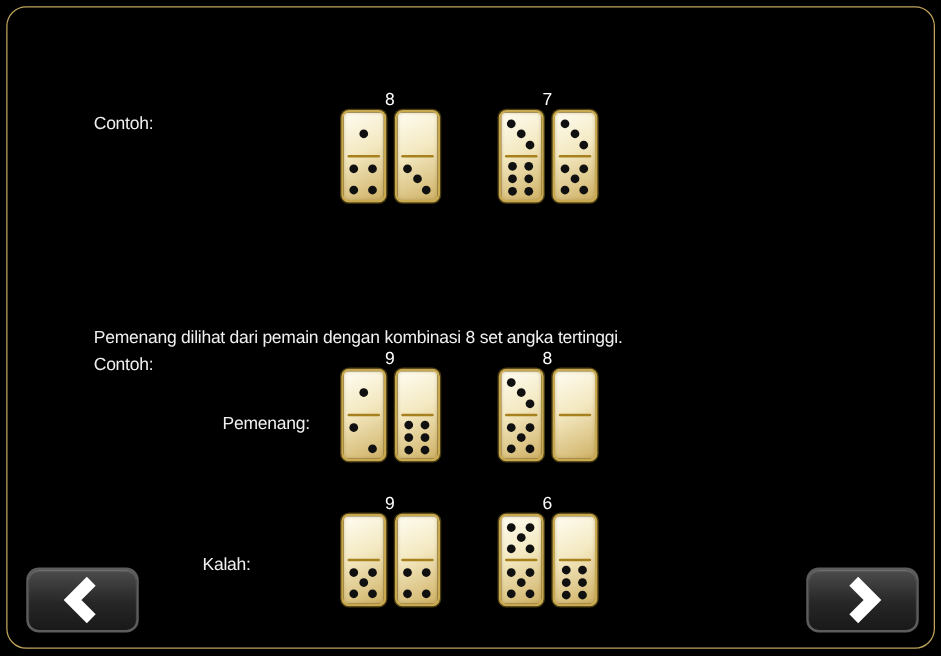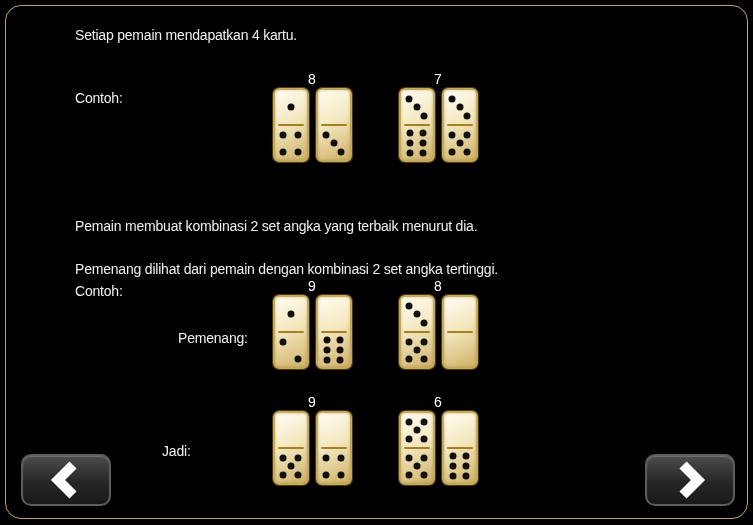--- a/index.html
+++ b/index.html
@@ -58,21 +58,20 @@
     display:flex;align-items:center;justify-content:center;cursor:pointer;
   }
   .nav-btn svg{display:block;}
 </style>
 </head>
 <body>
 
 <div class="stage">
   <div class="gold-frame"></div>
 
-  <div class="txt" style="left:75px;top:27px">Setiap pemain mendapatkan 4 kartu.</div>
   <div class="txt" style="left:75px;top:90px">Contoh:</div>
 
   <div class="pair" style="left:272px;top:72px">
       <div class="pair-label">8</div>
       <div class="tile-row">
         <div class="tile">
           <div class="half">
             <span class="pip" style="left: 50%; top: 50%;"></span>
           </div>
           <div class="divider"></div>
@@ -124,22 +123,21 @@
             <span class="pip" style="left: 27%; top: 25%;"></span>
             <span class="pip" style="left: 73%; top: 25%;"></span>
             <span class="pip" style="left: 50%; top: 50%;"></span>
             <span class="pip" style="left: 27%; top: 75%;"></span>
             <span class="pip" style="left: 73%; top: 75%;"></span>
           </div>
         </div>
       </div>
     </div>
 
-  <div class="txt" style="left:75px;top:218px">Pemain membuat kombinasi 2 set angka yang terbaik menurut dia.</div>
-  <div class="txt" style="left:75px;top:261px">Pemenang dilihat dari pemain dengan kombinasi 2 set angka tertinggi.</div>
+  <div class="txt" style="left:75px;top:261px">Pemenang dilihat dari pemain dengan kombinasi 8 set angka tertinggi.</div>
   <div class="txt" style="left:75px;top:283px">Contoh:</div>
 
   <div class="txt" style="left:178px;top:330px">Pemenang:</div>
   <div class="pair" style="left:272px;top:279px">
       <div class="pair-label">9</div>
       <div class="tile-row">
         <div class="tile">
           <div class="half">
             <span class="pip" style="left: 50%; top: 50%;"></span>
           </div>
@@ -182,21 +180,21 @@
           </div>
         </div>
         <div class="tile">
           <div class="half"></div>
           <div class="divider"></div>
           <div class="half"></div>
         </div>
       </div>
     </div>
 
-  <div class="txt" style="left:162px;top:443px">Jadi:</div>
+  <div class="txt" style="left:162px;top:443px">Kalah:</div>
   <div class="pair" style="left:272px;top:395px">
       <div class="pair-label">9</div>
       <div class="tile-row">
         <div class="tile">
           <div class="half"></div>
           <div class="divider"></div>
           <div class="half">
             <span class="pip" style="left: 27%; top: 25%;"></span>
             <span class="pip" style="left: 73%; top: 25%;"></span>
             <span class="pip" style="left: 50%; top: 50%;"></span>

